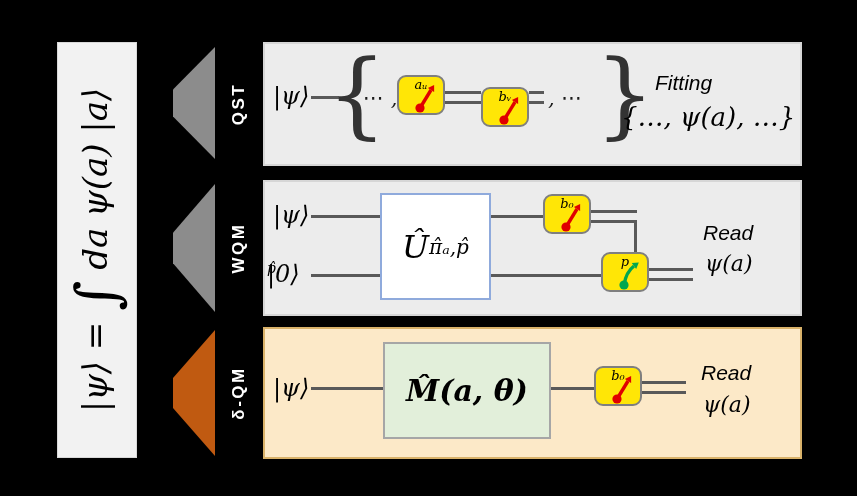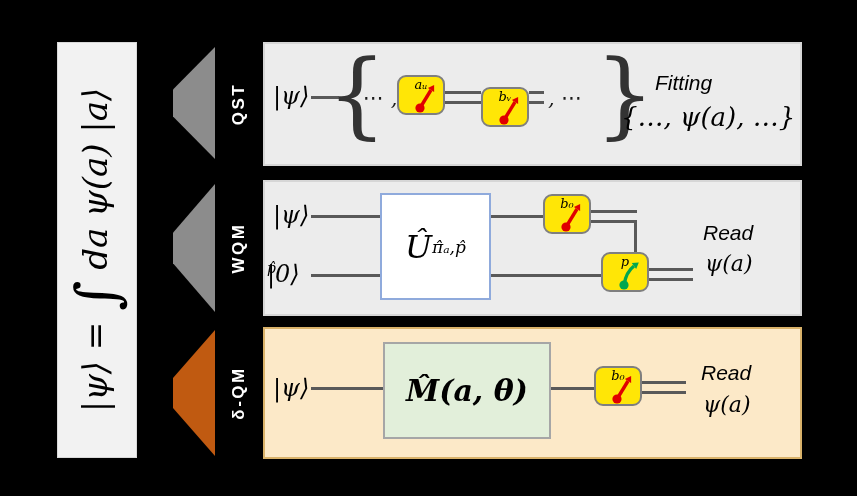--- a/index.html
+++ b/index.html
@@ -65,21 +65,21 @@
   .needle.red polygon, .needle.red circle { fill: var(--needle-red, #e00000); }
   .needle.green path { stroke: var(--needle-green, #00a64f); }
   .needle.green polygon, .needle.green circle { fill: var(--needle-green, #00a64f); }
 
   
   .opbox { position: absolute; display: flex; align-items: center; justify-content: center; }
   .ubox { background: #ffffff; border: 2px solid var(--unitary-border-blue, #8faadc); }
   .mbox { background: var(--mbox-green, #e2efda); border: 2px solid #a6a6a6; }
   .opbox span { position: static; }
   .u-main { font-size: 32px; }
-  .u-sub { font-size: 17px; vertical-align: -11px; }
+  .u-sub { font-size: 20px; vertical-align: -11px; }
   .m-label { font-size: 30px; font-weight: bold; }
 
   .result-title { font-size: 21px; font-weight: 400; color: #000; }
   .result-value { font-size: 26px; }
   .subscript { font-size: 0.58em; vertical-align: -0.35em; }
 </style>
 </head>
 <body>
 
 <div class="stage">

